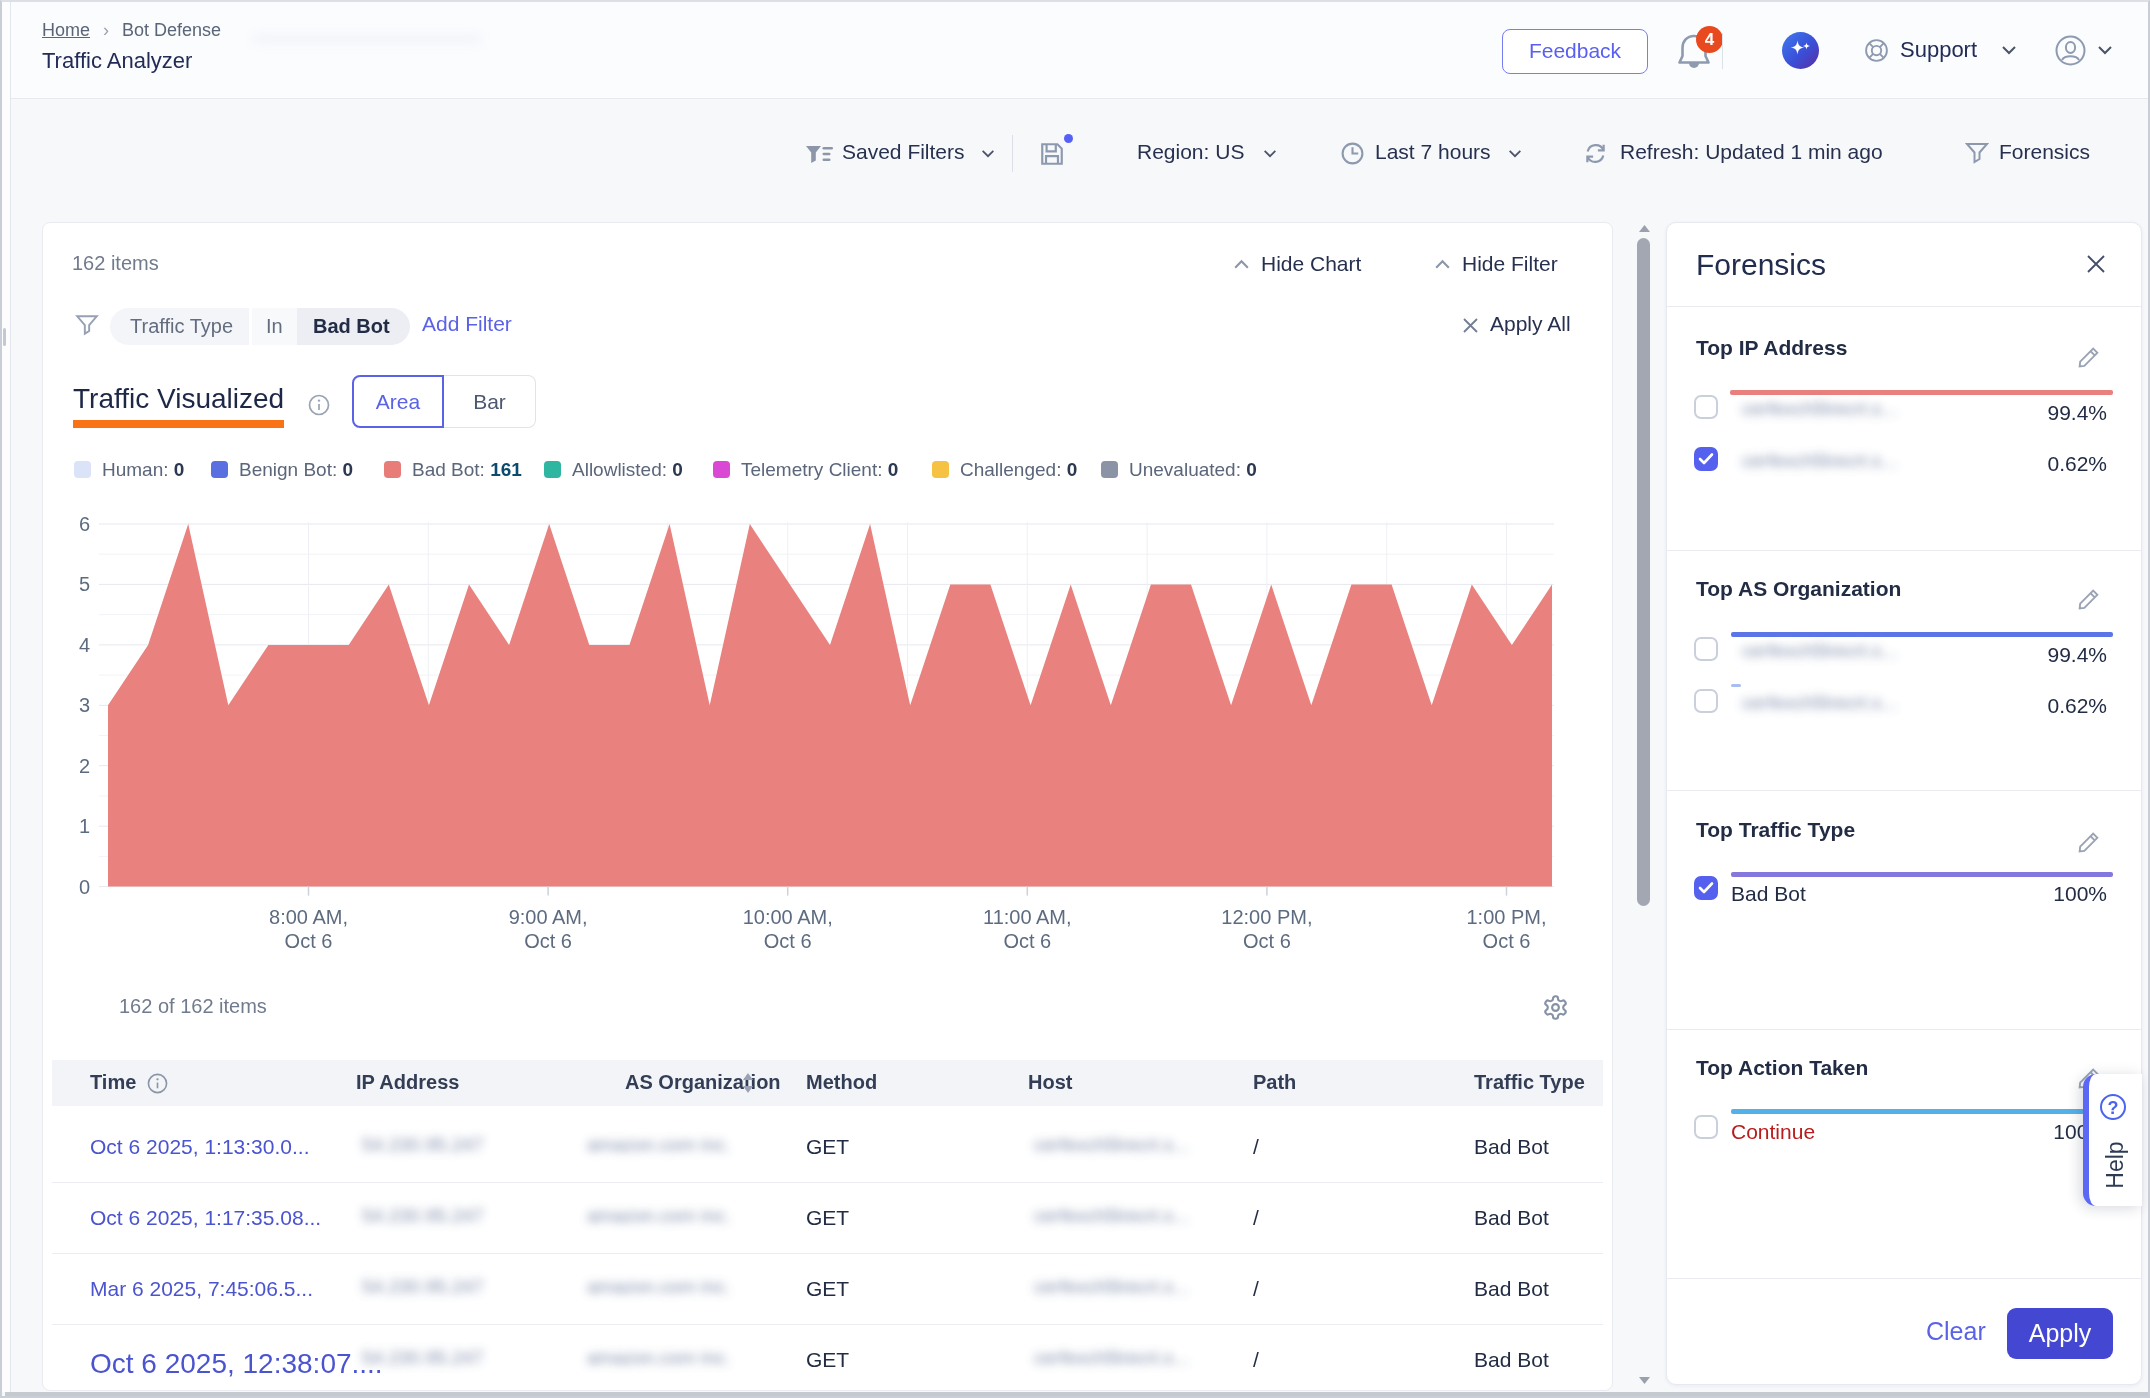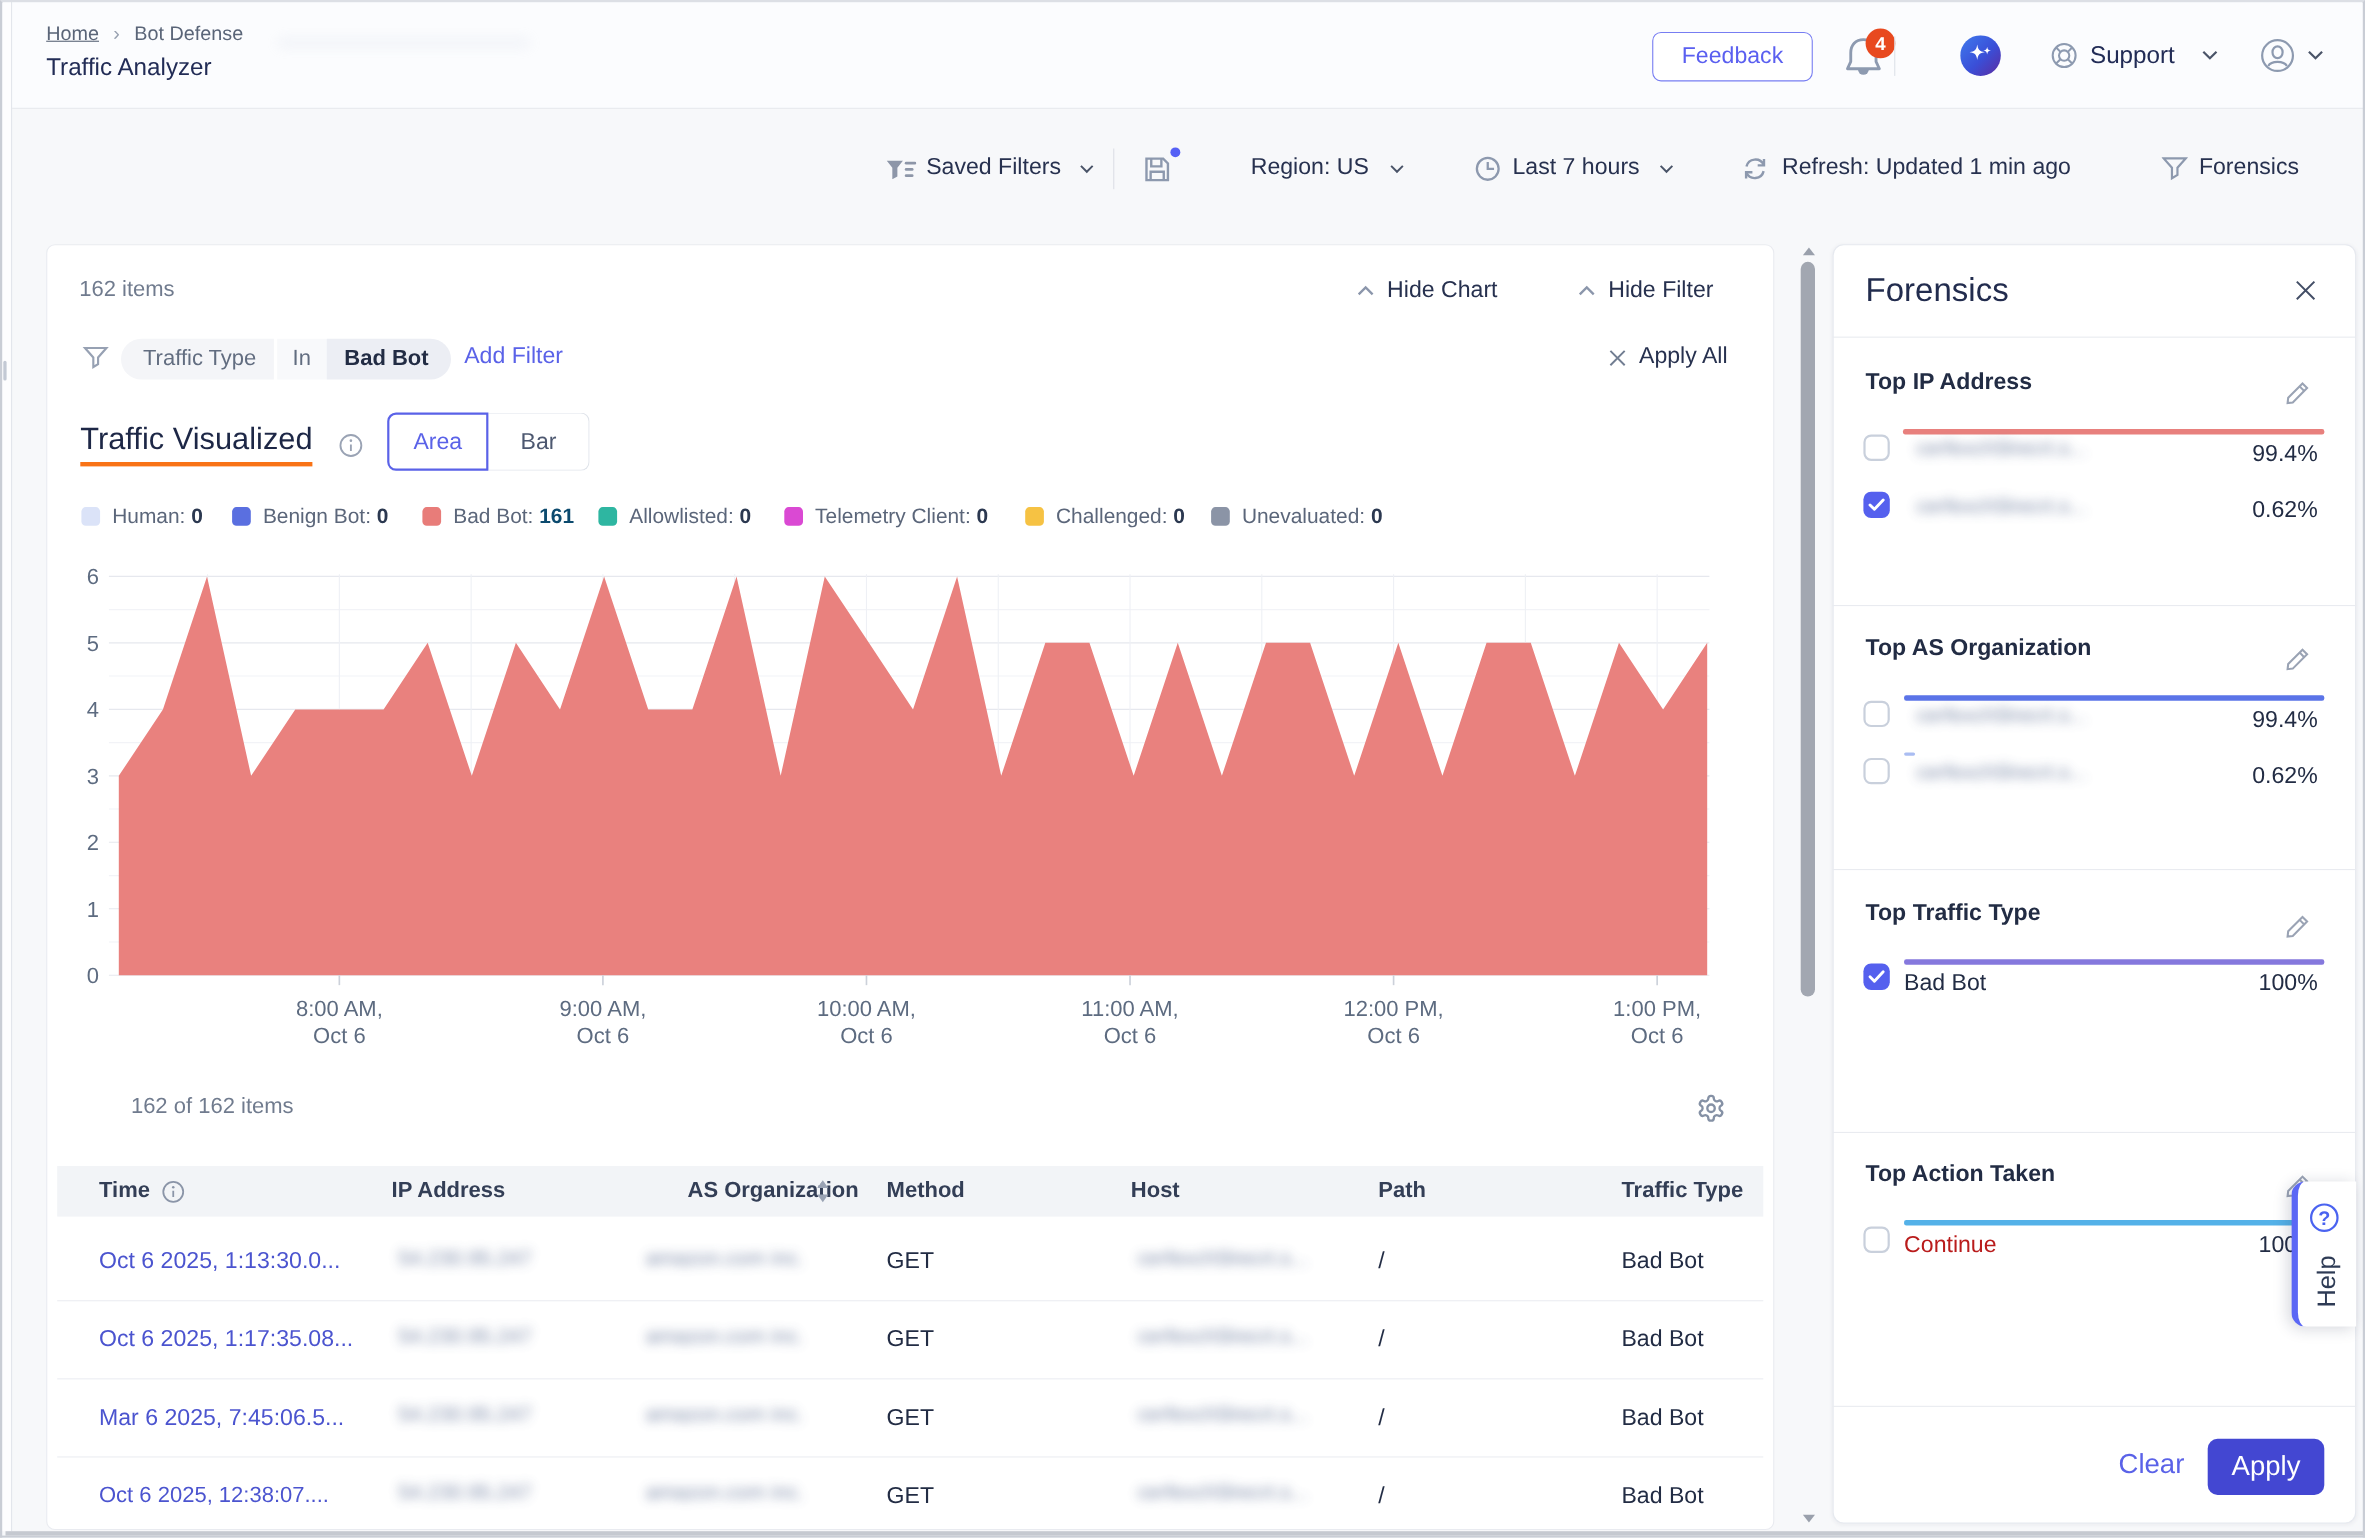--- a/index.html
+++ b/index.html
@@ -131,21 +131,21 @@
 </svg>
 <div class="abs" style="left:110px;top:308px;height:37px;background:#f4f5f8;border-radius:19px 0 0 19px;padding:0 16px 0 20px;font-size:20px;color:#626d80;line-height:37px;">Traffic Type</div>
 <div class="abs" style="left:252px;top:308px;height:37px;background:#f8f9fb;padding:0 14px;font-size:20px;color:#626d80;line-height:37px;">In</div>
 <div class="abs" style="left:297px;top:308px;height:37px;background:#eceef4;border-radius:0 19px 19px 0;padding:0 20px 0 16px;font-size:20px;font-weight:bold;color:#222c44;line-height:37px;">Bad Bot</div>
 <div class="abs" style="left:422px;top:312px;font-size:21px;color:#5a62e8;">Add Filter</div>
 <svg class="abs" style="left:1462px;top:317px;" width="17" height="17" viewBox="0 0 17 17" stroke="#727e92" stroke-width="1.8">
     <path d="M2 2 L15 15 M15 2 L2 15"></path>
   </svg>
 <div class="abs" style="left:1490px;top:312px;font-size:21px;color:#27314f;">Apply All</div>
 
-<div class="abs" style="left:73px;top:383px;font-size:28px;color:#1d2746;border-bottom:4px solid #f97316;padding-bottom:5px;">Traffic Visualized</div>
+<div class="abs" style="left:73px;top:383px;font-size:28px;color:#1d2746;border-bottom:8px solid #f97316;padding-bottom:5px;">Traffic Visualized</div>
 <svg class="abs" style="left:308px;top:394px;" width="22" height="22" viewBox="0 0 22 22" fill="none" stroke="#9aa3b4" stroke-width="1.7">
   <circle cx="11" cy="11" r="9.5"></circle>
     <path d="M11 10 L11 16"></path>
     <circle cx="11" cy="6.6" r="1.2" fill="#9aa3b4" stroke="none"></circle>
 </svg>
 <div class="abs" style="left:352px;top:375px;width:92px;height:53px;background:#fff;border:2px solid #5a62e8;border-radius:8px 0 0 8px;color:#5a62e8;font-size:21px;text-align:center;line-height:49px;z-index:2;">Area</div>
 <div class="abs" style="left:444px;top:375px;width:92px;height:53px;background:#fff;border:1px solid #dfe3ea;border-left:none;border-radius:0 8px 8px 0;color:#4d5870;font-size:21px;text-align:center;line-height:51px;">Bar</div>
 
 <div class="abs" style="left:74px;top:461px;width:17px;height:17px;border-radius:4px;background:#dbe3f8;"></div>
 <div class="abs" style="left:102px;top:459px;font-size:19px;color:#5b667a;white-space:nowrap;">Human: <b style="color:#2b3850;">0</b></div>
@@ -260,21 +260,21 @@
 
 <div class="abs" style="left:90px;top:1277px;font-size:21px;color:#4b54cf;">Mar 6 2025, 7:45:06.5...</div>
 <div class="abs fblur" style="left:362px;top:1276px;">54.230.95.247</div>
 <div class="abs fblur" style="left:587px;top:1276px;">amazon.com inc.</div>
 <div class="abs" style="left:806px;top:1277px;font-size:21px;color:#222c44;">GET</div>
 <div class="abs fblur" style="left:1034px;top:1276px;">cerfexch5lrecrt.s...</div>
 <div class="abs" style="left:1253px;top:1277px;font-size:21px;color:#222c44;">/</div>
 <div class="abs" style="left:1474px;top:1277px;font-size:21px;color:#222c44;">Bad Bot</div>
 <div class="abs" style="left:52px;top:1324px;width:1551px;height:1px;background:#ebedf2;"></div>
 
-<div class="abs" style="left:90px;top:1348px;font-size:20px;color:#4b54cf;">Oct 6 2025, 12:38:07....</div>
+<div class="abs" style="left:90px;top:1348px;font-size:28px;color:#4b54cf;">Oct 6 2025, 12:38:07....</div>
 <div class="abs fblur" style="left:362px;top:1347px;">54.230.95.247</div>
 <div class="abs fblur" style="left:587px;top:1347px;">amazon.com inc.</div>
 <div class="abs" style="left:806px;top:1348px;font-size:21px;color:#222c44;">GET</div>
 <div class="abs fblur" style="left:1034px;top:1347px;">cerfexch5lrecrt.s...</div>
 <div class="abs" style="left:1253px;top:1348px;font-size:21px;color:#222c44;">/</div>
 <div class="abs" style="left:1474px;top:1348px;font-size:21px;color:#222c44;">Bad Bot</div>
 
 <svg class="abs" style="left:1638px;top:224px;" width="13" height="9" viewBox="0 0 13 9" fill="#9aa0ac">
     <path d="M6.5 1 L12 8 L1 8 Z"></path>
   </svg>

